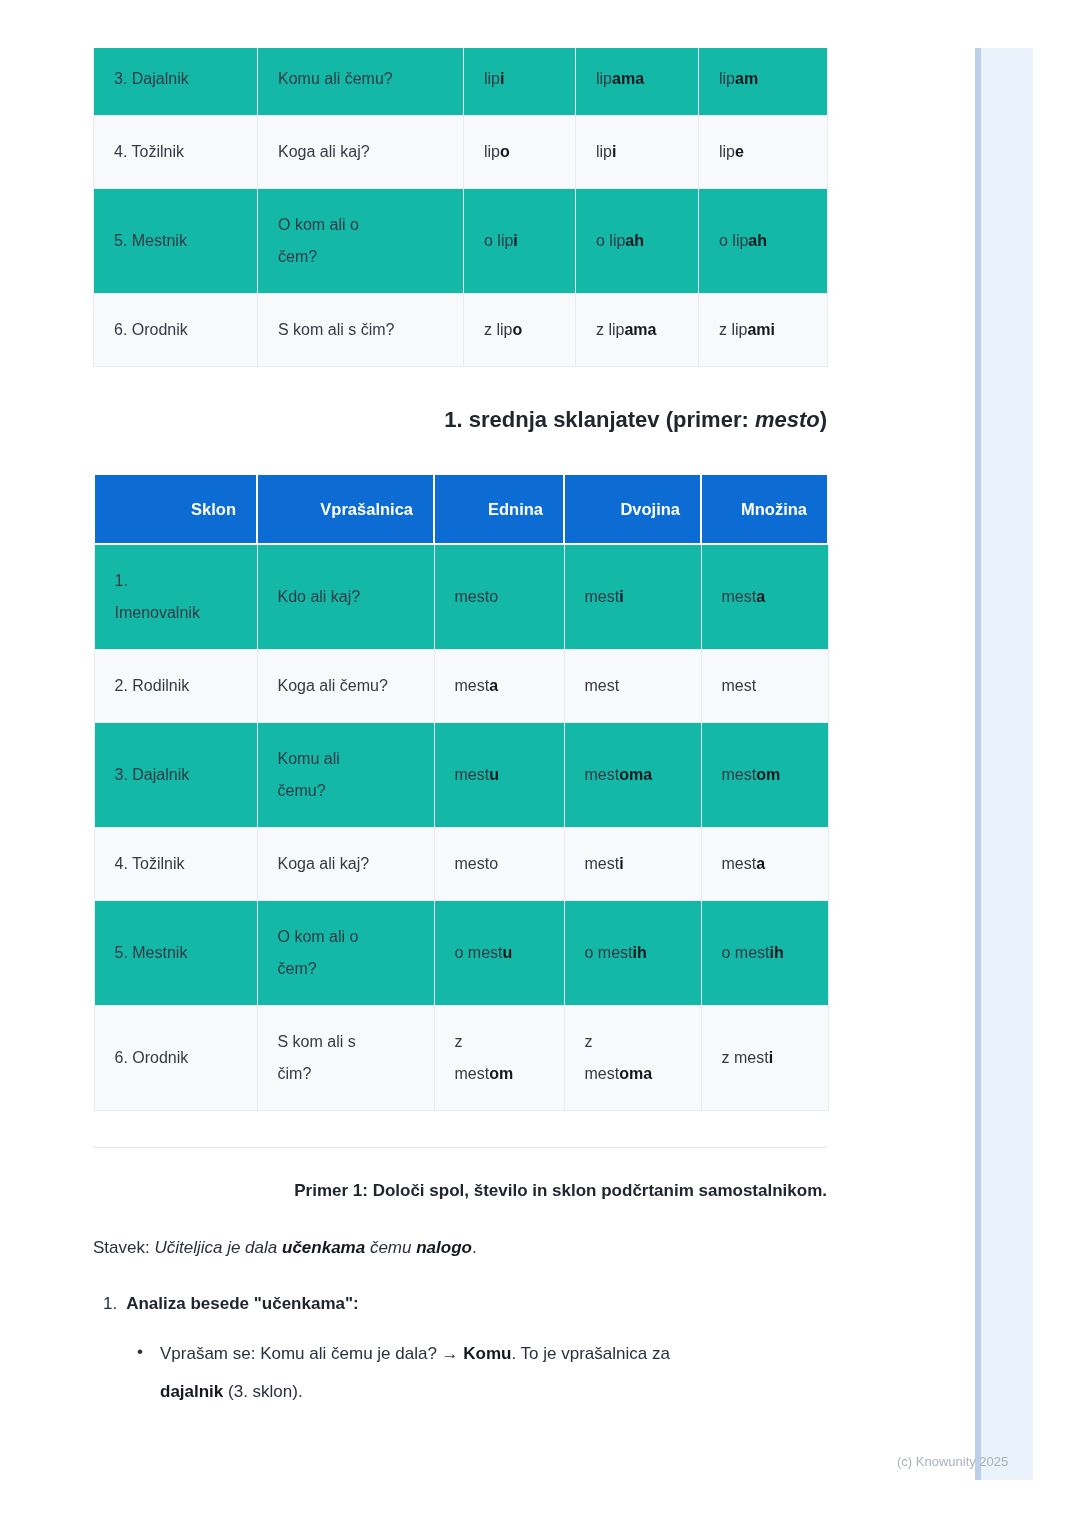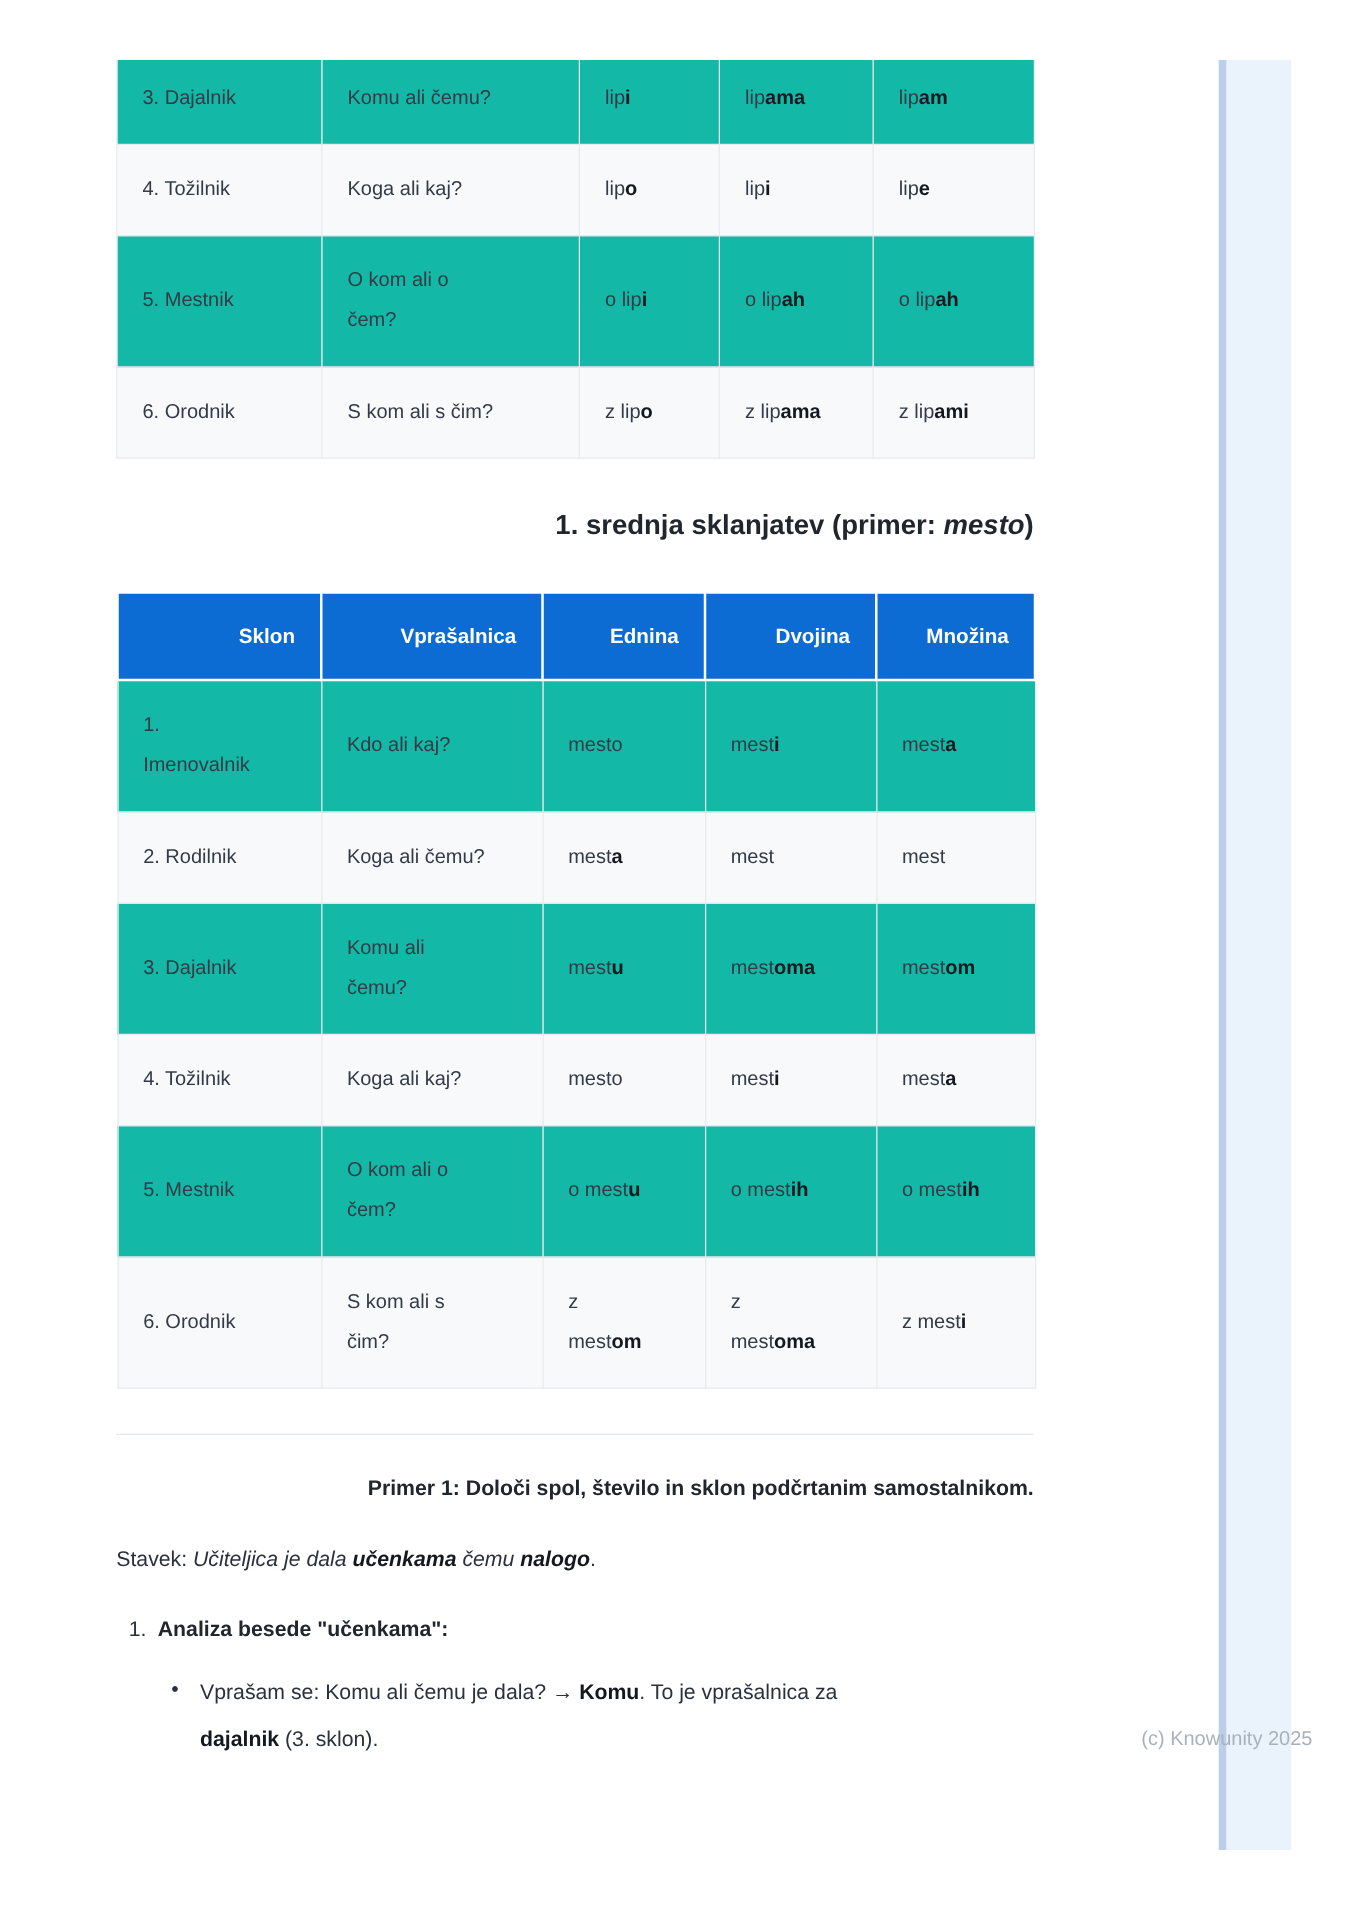--- a/index.html
+++ b/index.html
@@ -105,26 +105,25 @@
   .side-strip{
     position:absolute;
     left:975px;top:48px;
     width:58px;height:1432px;
     background:var(--strip_bg);
     border-left:6px solid var(--strip_edge);
     z-index:1;
   }
   .watermark{
     position:absolute;
-    left:897px;top:1383px;
-    font-size:16px;
+    left:897px;top:1454px;
+    font-size:13px;
     color:var(--watermark);
     z-index:2;
     white-space:nowrap;
-    margin-left:16px;
   }
 </style>
 </head>
 <body>
 
 <div class="content">
 
   <table class="tbl tbl-lipa">
     <colgroup>
       <col style="width:164px">

